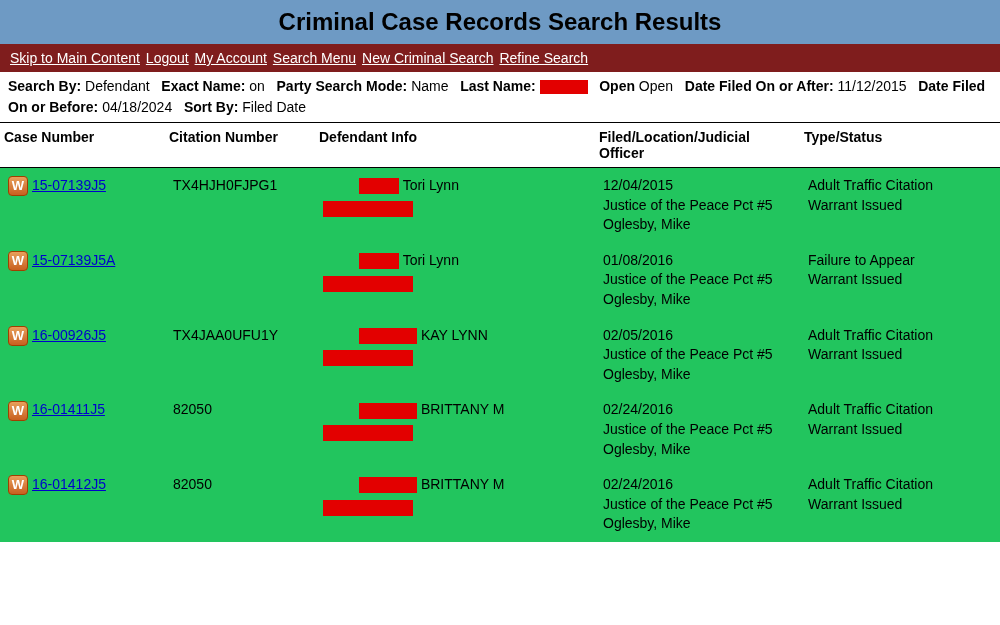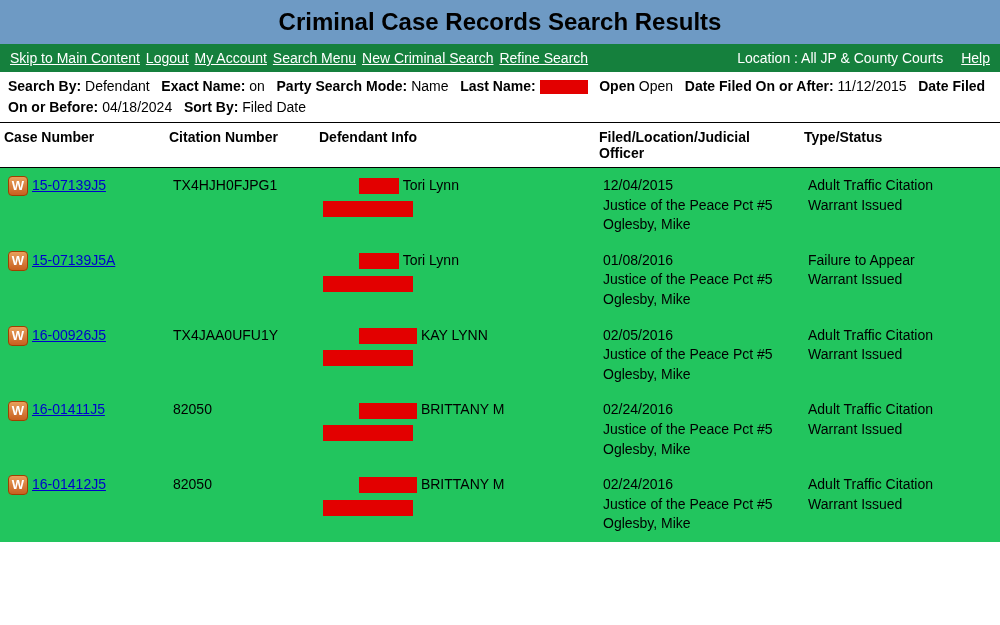--- a/index.html
+++ b/index.html
@@ -8,21 +8,21 @@
       background: #6e9ac4;
       padding: 8px 16px;
       text-align: center;
     }
     .header-band h1 {
       font-size: 24px;
       font-weight: bold;
       color: #000;
     }
     .nav-bar {
-      background: #15803d;
+      background: #7f1d1d;
       color: #fff;
       padding: 6px 10px;
       display: flex;
       justify-content: space-between;
       align-items: flex-start;
     }
     .nav-links {
       max-width: 640px;
     }
     .nav-links a {
@@ -112,24 +112,20 @@
 </div>
 
 <div class="nav-bar">
   <div class="nav-links">
     <a href="#">Skip to Main Content</a>
     <a href="#">Logout</a>
     <a href="#">My Account</a>
     <a href="#">Search Menu</a>
     <a href="#">New Criminal Search</a>
     <a href="#">Refine Search</a>
-  </div>
-  <div class="nav-right">
-    <span>Location : All JP &amp; County Courts</span>
-    <a href="#">Help</a>
   </div>
 </div>
 
 <div class="search-meta">
   <div>
     <b>Search By:</b>
     <span>Defendant</span>
     &nbsp;&nbsp;<b>Exact Name:</b>
     <span>on</span>
     &nbsp;&nbsp;<b>Party Search Mode:</b>

